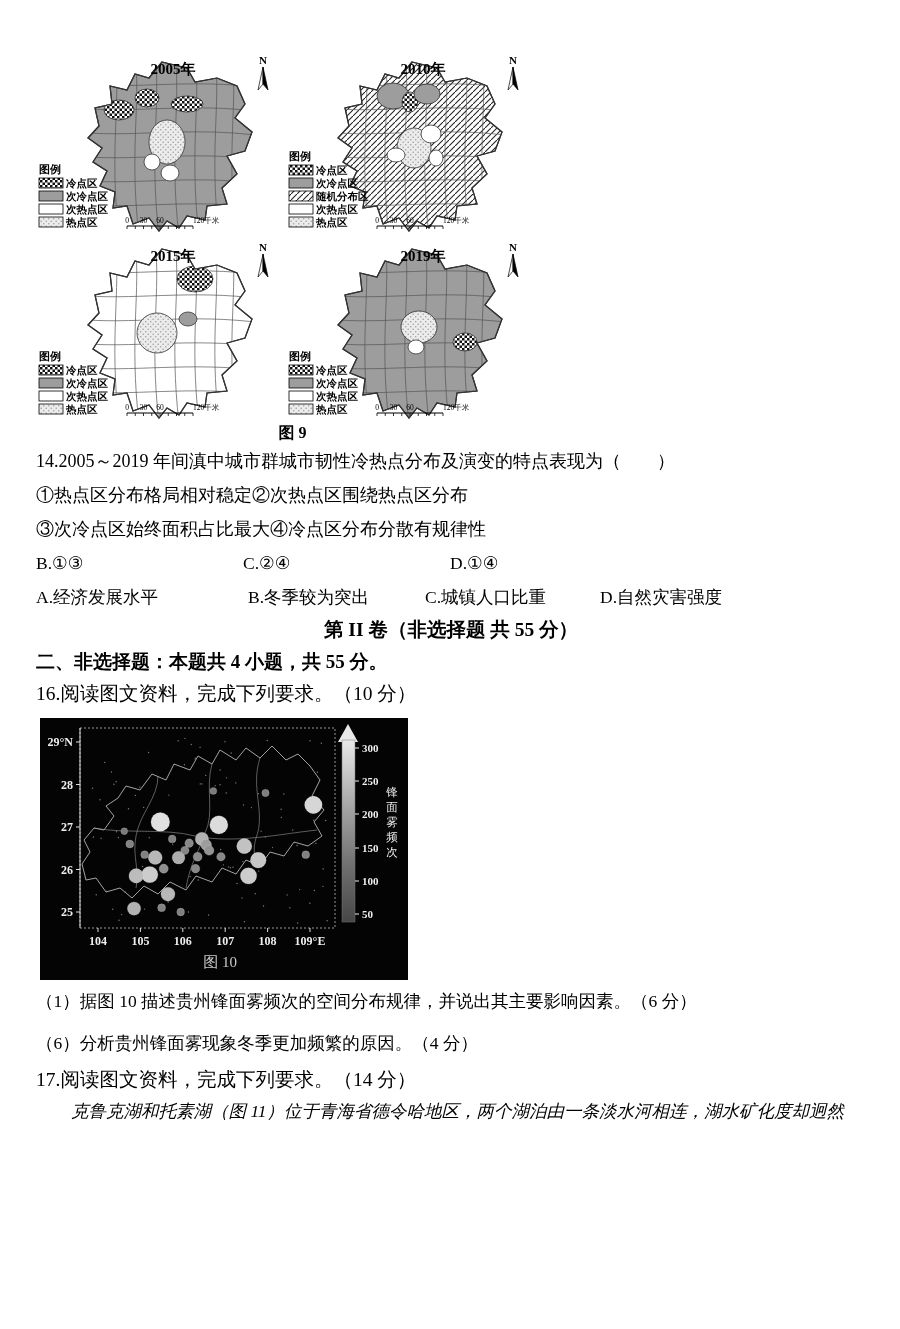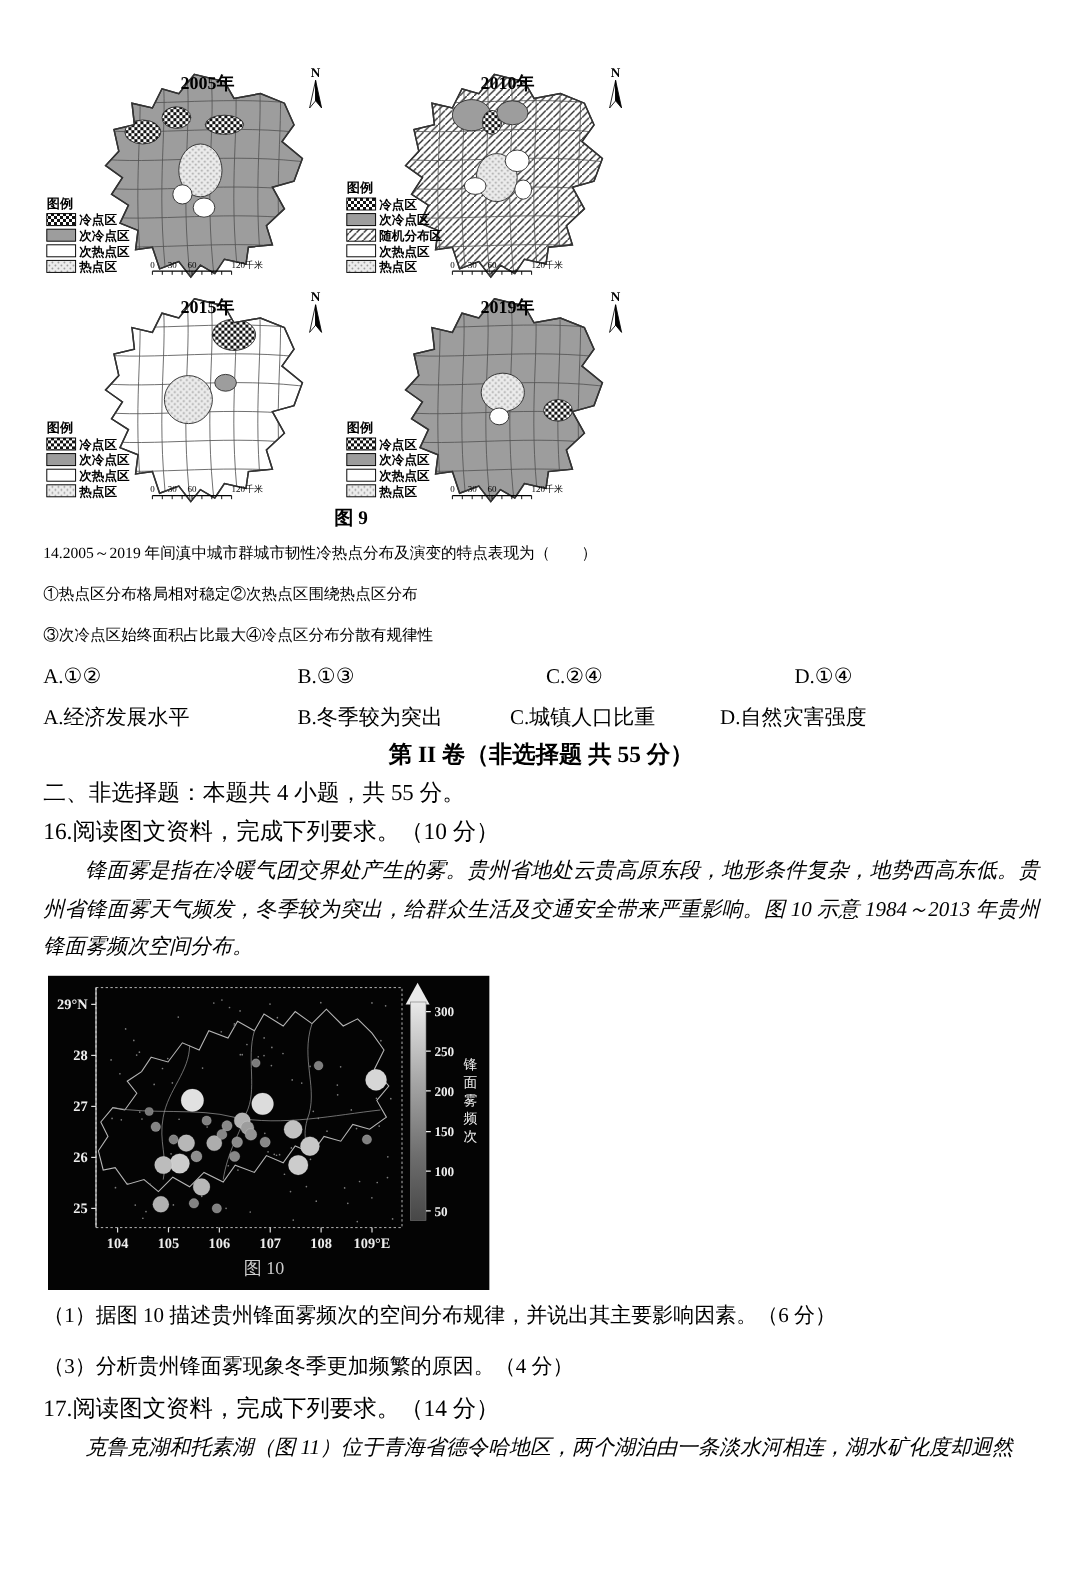--- a/index.html
+++ b/index.html
@@ -1,27 +1,27 @@
 <!DOCTYPE html>
 <html><head>
 <meta charset="utf-8">
 <style>
   html,body{margin:0;padding:0;background:#fff;}
   body{width:900px;height:1329px;overflow:hidden;font-family:"Liberation Serif",serif;color:#000;}
   .content{padding:0 34px 0 36px;}
-  .line{font-size:13px;line-height:34px;white-space:nowrap;}
+  .line{font-size:18px;line-height:34px;white-space:nowrap;}
   .opts{display:flex;font-size:17.5px;line-height:34px;}
   .opts span{display:inline-block;}
   .q14o1,.q14o2,.q14o3{width:207px;}
   .q14o1{width:212px;}
   .q15o1{width:212px;}
   .q15o2{width:177px;}
   .q15o3{width:175px;}
   .part2-title{text-align:center;font-weight:bold;font-size:19.5px;line-height:32px;}
-  .bold-line{font-weight:normal;font-size:19px;line-height:32px;white-space:nowrap;}
+  .bold-line{font-weight:bold;font-size:19px;line-height:32px;white-space:nowrap;}
   .q-header{font-weight:normal;font-size:19.5px;line-height:32px;white-space:nowrap;}
   .kai{font-style:italic;}
   .para{font-size:17.5px;line-height:31.5px;text-align:justify;text-indent:2em;margin:0;}
   .fig9-grid{margin:50px 0 0 35px;width:515px;display:grid;grid-template-columns:250px 265px;grid-row-gap:2px;}
   .fig9-caption{width:515px;margin-left:35px;text-align:center;font-size:16px;line-height:22px;font-weight:bold;}
   .fig10-wrap{margin:8px 0 0 40px;width:368px;}
   .sub-line{font-size:17.5px;line-height:42px;white-space:nowrap;}
   svg{display:block;}
 </style>
 </head>
@@ -294,35 +294,33 @@
       </g>
     </svg>
   </div>
 <div class="fig9-caption">图 9</div>
 
 <div class="content">
   <div class="line">14.2005～2019 年间滇中城市群城市韧性冷热点分布及演变的特点表现为（　　）</div>
   <div class="line">①热点区分布格局相对稳定②次热点区围绕热点区分布</div>
   <div class="line">③次冷点区始终面积占比最大④冷点区分布分散有规律性</div>
   <div class="opts">
-    <span class="q14o1">A.①②</span>
     <span class="q14o2">B.①③</span>
     <span class="q14o3">C.②④</span>
     <span>D.①④</span>
   </div>
   <div class="opts">
     <span class="q15o1">A.经济发展水平</span>
     <span class="q15o2">B.冬季较为突出</span>
     <span class="q15o3">C.城镇人口比重</span>
     <span>D.自然灾害强度</span>
   </div>
   <div class="part2-title">第 II 卷（非选择题 共 55 分）</div>
   <div class="bold-line">二、非选择题：本题共 4 小题，共 55 分。</div>
   <div class="q-header">16.阅读图文资料，完成下列要求。（10 分）</div>
-  <p class="para kai">锋面雾是指在冷暖气团交界处产生的雾。贵州省地处云贵高原东段，地形条件复杂，地势西高东低。贵州省锋面雾天气频发，冬季较为突出，给群众生活及交通安全带来严重影响。图 10 示意 1984～2013 年贵州锋面雾频次空间分布。</p>
 </div>
 
 <div class="fig10-wrap">
   <svg id="fig10" width="368" height="262" viewBox="0 0 368 262">
       <rect x="0" y="0" width="368" height="262" fill="#040404"></rect>
       <rect x="40" y="10" width="255" height="200" fill="none" stroke="#bbb" stroke-width="0.8" stroke-dasharray="2,2"></rect>
       <line x1="40" y1="10" x2="40" y2="210" stroke="#ddd" stroke-width="1"></line>
       <line x1="36" y1="24" x2="40" y2="24" stroke="#ddd" stroke-width="1"></line>
       <text x="33" y="28" font-size="12" font-weight="bold" fill="#eee" text-anchor="end">29°N</text>
       <line x1="36" y1="66.5" x2="40" y2="66.5" stroke="#ddd" stroke-width="1"></line>
@@ -492,16 +490,16 @@
         <text x="352" y="108" font-size="11.5" fill="#eee" text-anchor="middle">雾</text>
         <text x="352" y="123" font-size="11.5" fill="#eee" text-anchor="middle">频</text>
         <text x="352" y="138" font-size="11.5" fill="#eee" text-anchor="middle">次</text>
       </g>
       <text x="180" y="249" font-size="15" fill="#ccc" text-anchor="middle">图 10</text>
     </svg>
 </div>
 
 <div class="content">
   <div class="sub-line">（1）据图 10 描述贵州锋面雾频次的空间分布规律，并说出其主要影响因素。（6 分）</div>
-  <div class="sub-line">（3）分析贵州锋面雾现象冬季更加频繁的原因。（4 分）</div>
+  <div class="sub-line">（6）分析贵州锋面雾现象冬季更加频繁的原因。（4 分）</div>
   <div class="q-header">17.阅读图文资料，完成下列要求。（14 分）</div>
   <p class="para kai">克鲁克湖和托素湖（图 11）位于青海省德令哈地区，两个湖泊由一条淡水河相连，湖水矿化度却迥然</p>
 </div>
 
 </body></html>

